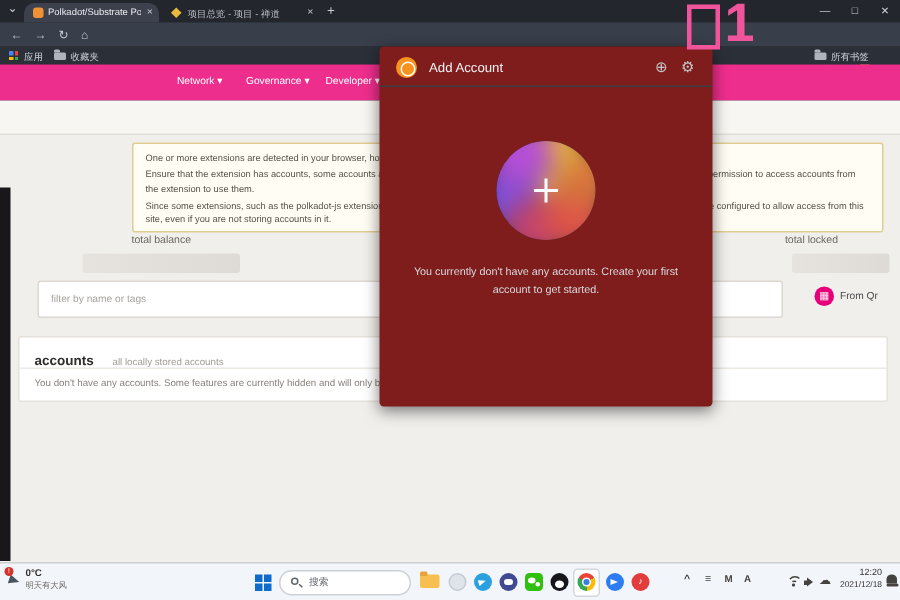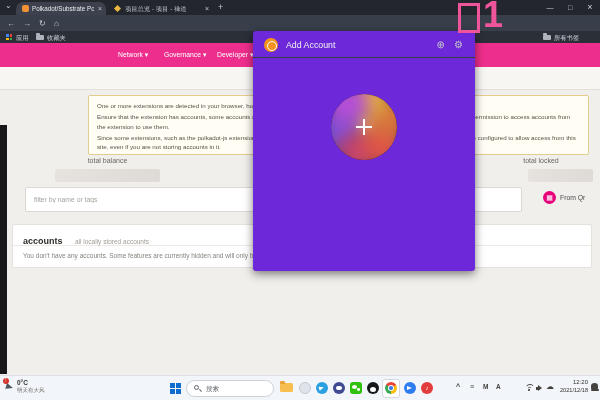--- a/index.html
+++ b/index.html
@@ -54,21 +54,21 @@
   #filterbox input::placeholder{color:#a8a49e}
   .qr-circle{position:absolute;left:543px;top:101px;width:13px;height:13px;background:#e6007a;border-radius:50%;color:#fff;font-size:7px;text-align:center;line-height:13px}
   #accounts-card{position:absolute;left:12px;top:134px;width:580px;height:44px;background:#fff;border:1px solid #e5e1db;border-radius:2px}
   #accounts-head{height:21px;border-bottom:1px solid #ece8e3;padding:5px 10px 0 10px}
   #accounts-title{font-size:9px;font-weight:700;color:#2e2d2b;display:inline}
   #accounts-sub{font-size:6.5px;color:#a09c94;margin-left:8px;display:inline}
   #accounts-empty{font-size:6.5px;color:#87837c;padding:6px 10px}
   #edge-strip{position:absolute;left:0;top:35px;width:7px;height:249px;background:#18181b}
 
   
-  #popup{position:absolute;left:253px;top:31px;width:222px;height:240px;background:#6d28d9;border-radius:3px;box-shadow:0 3px 10px rgba(0,0,0,.5);z-index:40}
+  #popup{position:absolute;left:253px;top:31px;width:222px;height:240px;background:#7f1d1d;border-radius:3px;box-shadow:0 3px 10px rgba(0,0,0,.5);z-index:40}
   #popup-head{position:absolute;left:0;top:0;width:222px;height:27px;border-bottom:1px solid #3b3c42}
   .p-logo{position:absolute;left:11px;top:6.5px;width:14px;height:14px;background:#f6921e;border-radius:50%}
   .p-logo::before{content:"";position:absolute;left:3px;top:3px;width:8px;height:8px;border:1.4px solid #fff;border-radius:50%}
   #popup-title{position:absolute;left:33px;top:9px;font-size:8.8px;font-weight:500;color:#f2f2f3}
   .pop-ic{position:absolute;top:8px;font-size:10px;color:#c4c5c9}
   #identicon{position:absolute;left:78px;top:63px;width:66px;height:66px;border-radius:50%;overflow:hidden;background:#241d26}
   #identicon .blobs{position:absolute;inset:-10px;filter:blur(6px);background:
     radial-gradient(circle at 30% 22%,#b44fd8 0 12%,transparent 34%),
     radial-gradient(circle at 58% 16%,#e8b13c 0 10%,transparent 30%),
     radial-gradient(circle at 80% 40%,#d8743c 0 12%,transparent 33%),
@@ -246,20 +246,21 @@
       <span class="p-logo"></span>
       <span id="popup-title">Add Account</span>
       <span class="pop-ic" style="right:30px">⊕</span>
       <span class="pop-ic" style="right:12px">⚙</span>
     </div>
     <div id="identicon">
       <span class="blobs"></span>
     </div>
     <span class="plus-h"></span>
     <span class="plus-v"></span>
+    <div id="popup-body">You currently don't have any accounts. Create your first account to get started.</div>
   </div>
 
   <div id="anno-box"></div>
   <div id="anno-num">1</div>
 
   <div id="taskbar">
     <span class="badge">!</span>
     <span class="wind"></span>
     <span class="abs" style="left:17px;top:2.5px;font-size:6.5px;font-weight:700;color:#33322f">0°C</span>
     <span class="abs" style="left:17px;top:11px;font-size:5.5px;color:#6d6a66">明天有大风</span>

